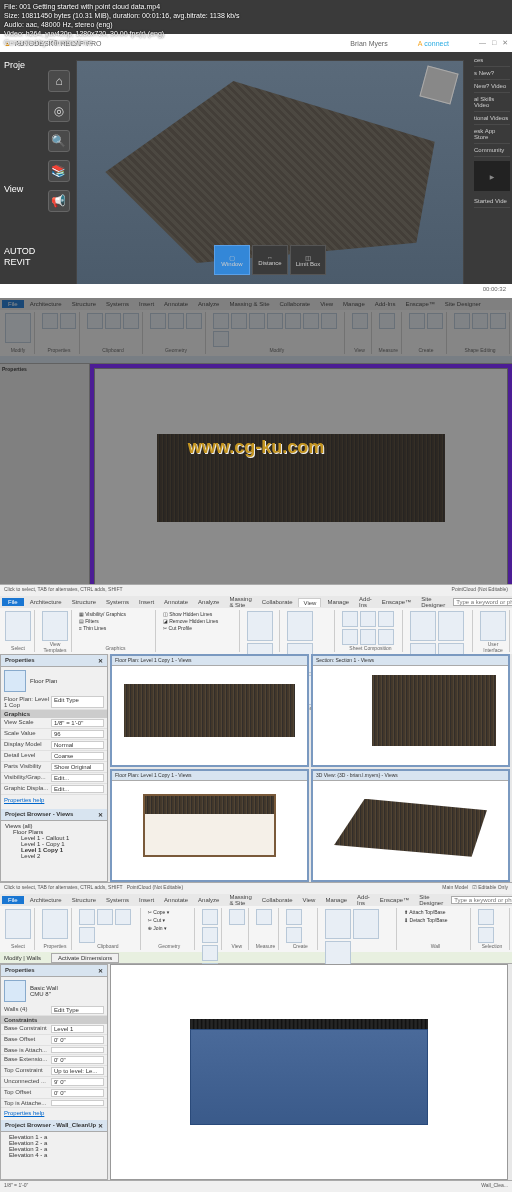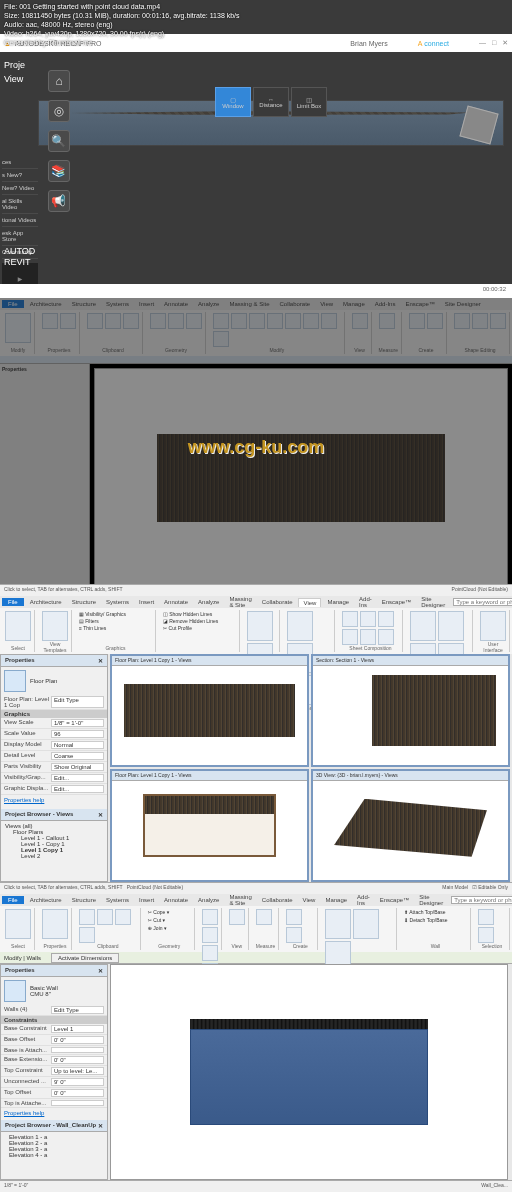--- a/index.html
+++ b/index.html
@@ -9,39 +9,39 @@
   .meta-text { position: absolute; top: 2px; left: 4px; color: #fff; font-size: 7px; line-height: 9px; z-index: 100; font-family: Arial; text-shadow: 0 0 2px #000; }
   
   
   .section1 { height: 298px; background: #3a3a3a; position: relative; }
   .recap-titlebar { height: 18px; background: #fff; display: flex; align-items: center; font-size: 7px; padding: 0 4px; }
   .recap-titlebar .logo { color: #f5a623; margin-right: 4px; font-weight: bold; }
   .recap-titlebar .title { flex: 1; color: #666; }
   .recap-titlebar .user { color: #666; margin-right: 30px; }
   .recap-titlebar .conn { color: #29abe2; margin-right: 30px; }
   .recap-winbtns { display: flex; gap: 6px; color: #888; }
-  .recap-body { display: flex; height: 260px; background: #3a3a3a; flex-direction: column; }
+  .recap-body { display: flex; height: 260px; background: #3a3a3a; }
   .recap-left { width: 38px; background: #3a3a3a; display: flex; flex-direction: column; padding: 6px 0; }
   .recap-left .txt { color: #fff; font-size: 9px; padding: 2px 4px; }
   .recap-left-icons { position: absolute; left: 48px; top: 70px; display: flex; flex-direction: column; gap: 8px; z-index: 50; }
   .recap-left-icons .ico { width: 22px; height: 22px; background: #4a4a4a; border: 1px solid #666; border-radius: 3px; color: #ddd; display: flex; align-items: center; justify-content: center; font-size: 12px; }
   .recap-viewport { flex: 1; margin: 8px 8px 8px 38px; background: linear-gradient(#5a6a7a,#4a5a6a); position: relative; border: 1px solid #444; }
   .recap-cloud { position: absolute; inset: 10px 10px 30px 10px; background: #2a2a2a; clip-path: polygon(40% 5%, 95% 35%, 90% 85%, 30% 95%, 5% 50%); }
   .recap-cloud::before { content:""; position:absolute; inset:0; background: repeating-linear-gradient(45deg,#3a3328,#3a3328 3px,#2a2218 3px,#2a2218 6px), radial-gradient(#8a7a5a,transparent 60%); mix-blend-mode: screen; opacity:.7; }
   .recap-cube { position: absolute; top: 8px; right: 8px; width: 32px; height: 32px; background: #888; transform: rotate(15deg); border: 1px solid #aaa; }
   .recap-right { width: 40px; background: #3a3a3a; color: #ccc; font-size: 6px; padding: 2px; }
   .recap-right .item { padding: 3px 0; border-bottom: 1px solid #4a4a4a; }
   .recap-bottom-tools { position: absolute; bottom: 28px; left: 50%; transform: translateX(-50%); display: flex; gap: 2px; }
   .recap-bottom-tools .tool { width: 36px; height: 30px; background: #3a3a3a; border: 1px solid #555; color: #ccc; display: flex; flex-direction: column; align-items: center; justify-content: center; font-size: 6px; }
   .recap-bottom-tools .tool.sel { background: #3387d8; border-color: #5aa0e8; }
   .recap-status { position: absolute; bottom: 0; left: 0; right: 0; height: 14px; background: #fff; font-size: 6px; padding: 2px 6px; color: #666; display:flex; justify-content: space-between; }
   .revit-label { position: absolute; left: 4px; bottom: 30px; color: #fff; font-size: 9px; line-height: 11px; }
   
   
-  .section2 { height: 298px; background: #000000; position: relative; }
+  .section2 { height: 298px; background: #4c1d95; position: relative; }
   .dim { filter: brightness(.55) contrast(.9); }
   .menubar { height: 12px; background: #e8e8e8; display: flex; font-size: 6px; align-items: center; padding-left: 2px; gap: 2px; }
   .menubar .file { background: #1976d2; color: #fff; padding: 1px 6px; }
   .menubar .tab { padding: 1px 4px; color: #444; }
   .ribbon-row { height: 46px; background: #f5f5f5; display: flex; padding: 2px; gap: 4px; font-size: 5px; }
   .ribbon-group { border-right: 1px solid #ccc; padding: 1px 3px; display: flex; flex-direction: column; justify-content: space-between; }
   .ribbon-group .btns { display: flex; gap: 2px; flex-wrap: wrap; }
   .rb { width: 16px; height: 16px; background: #e8eef5; border: 1px solid #b8c8d8; }
   .rb.lg { width: 26px; height: 30px; }
   .ribbon-group .lbl { text-align: center; color: #666; font-size: 5px; }

